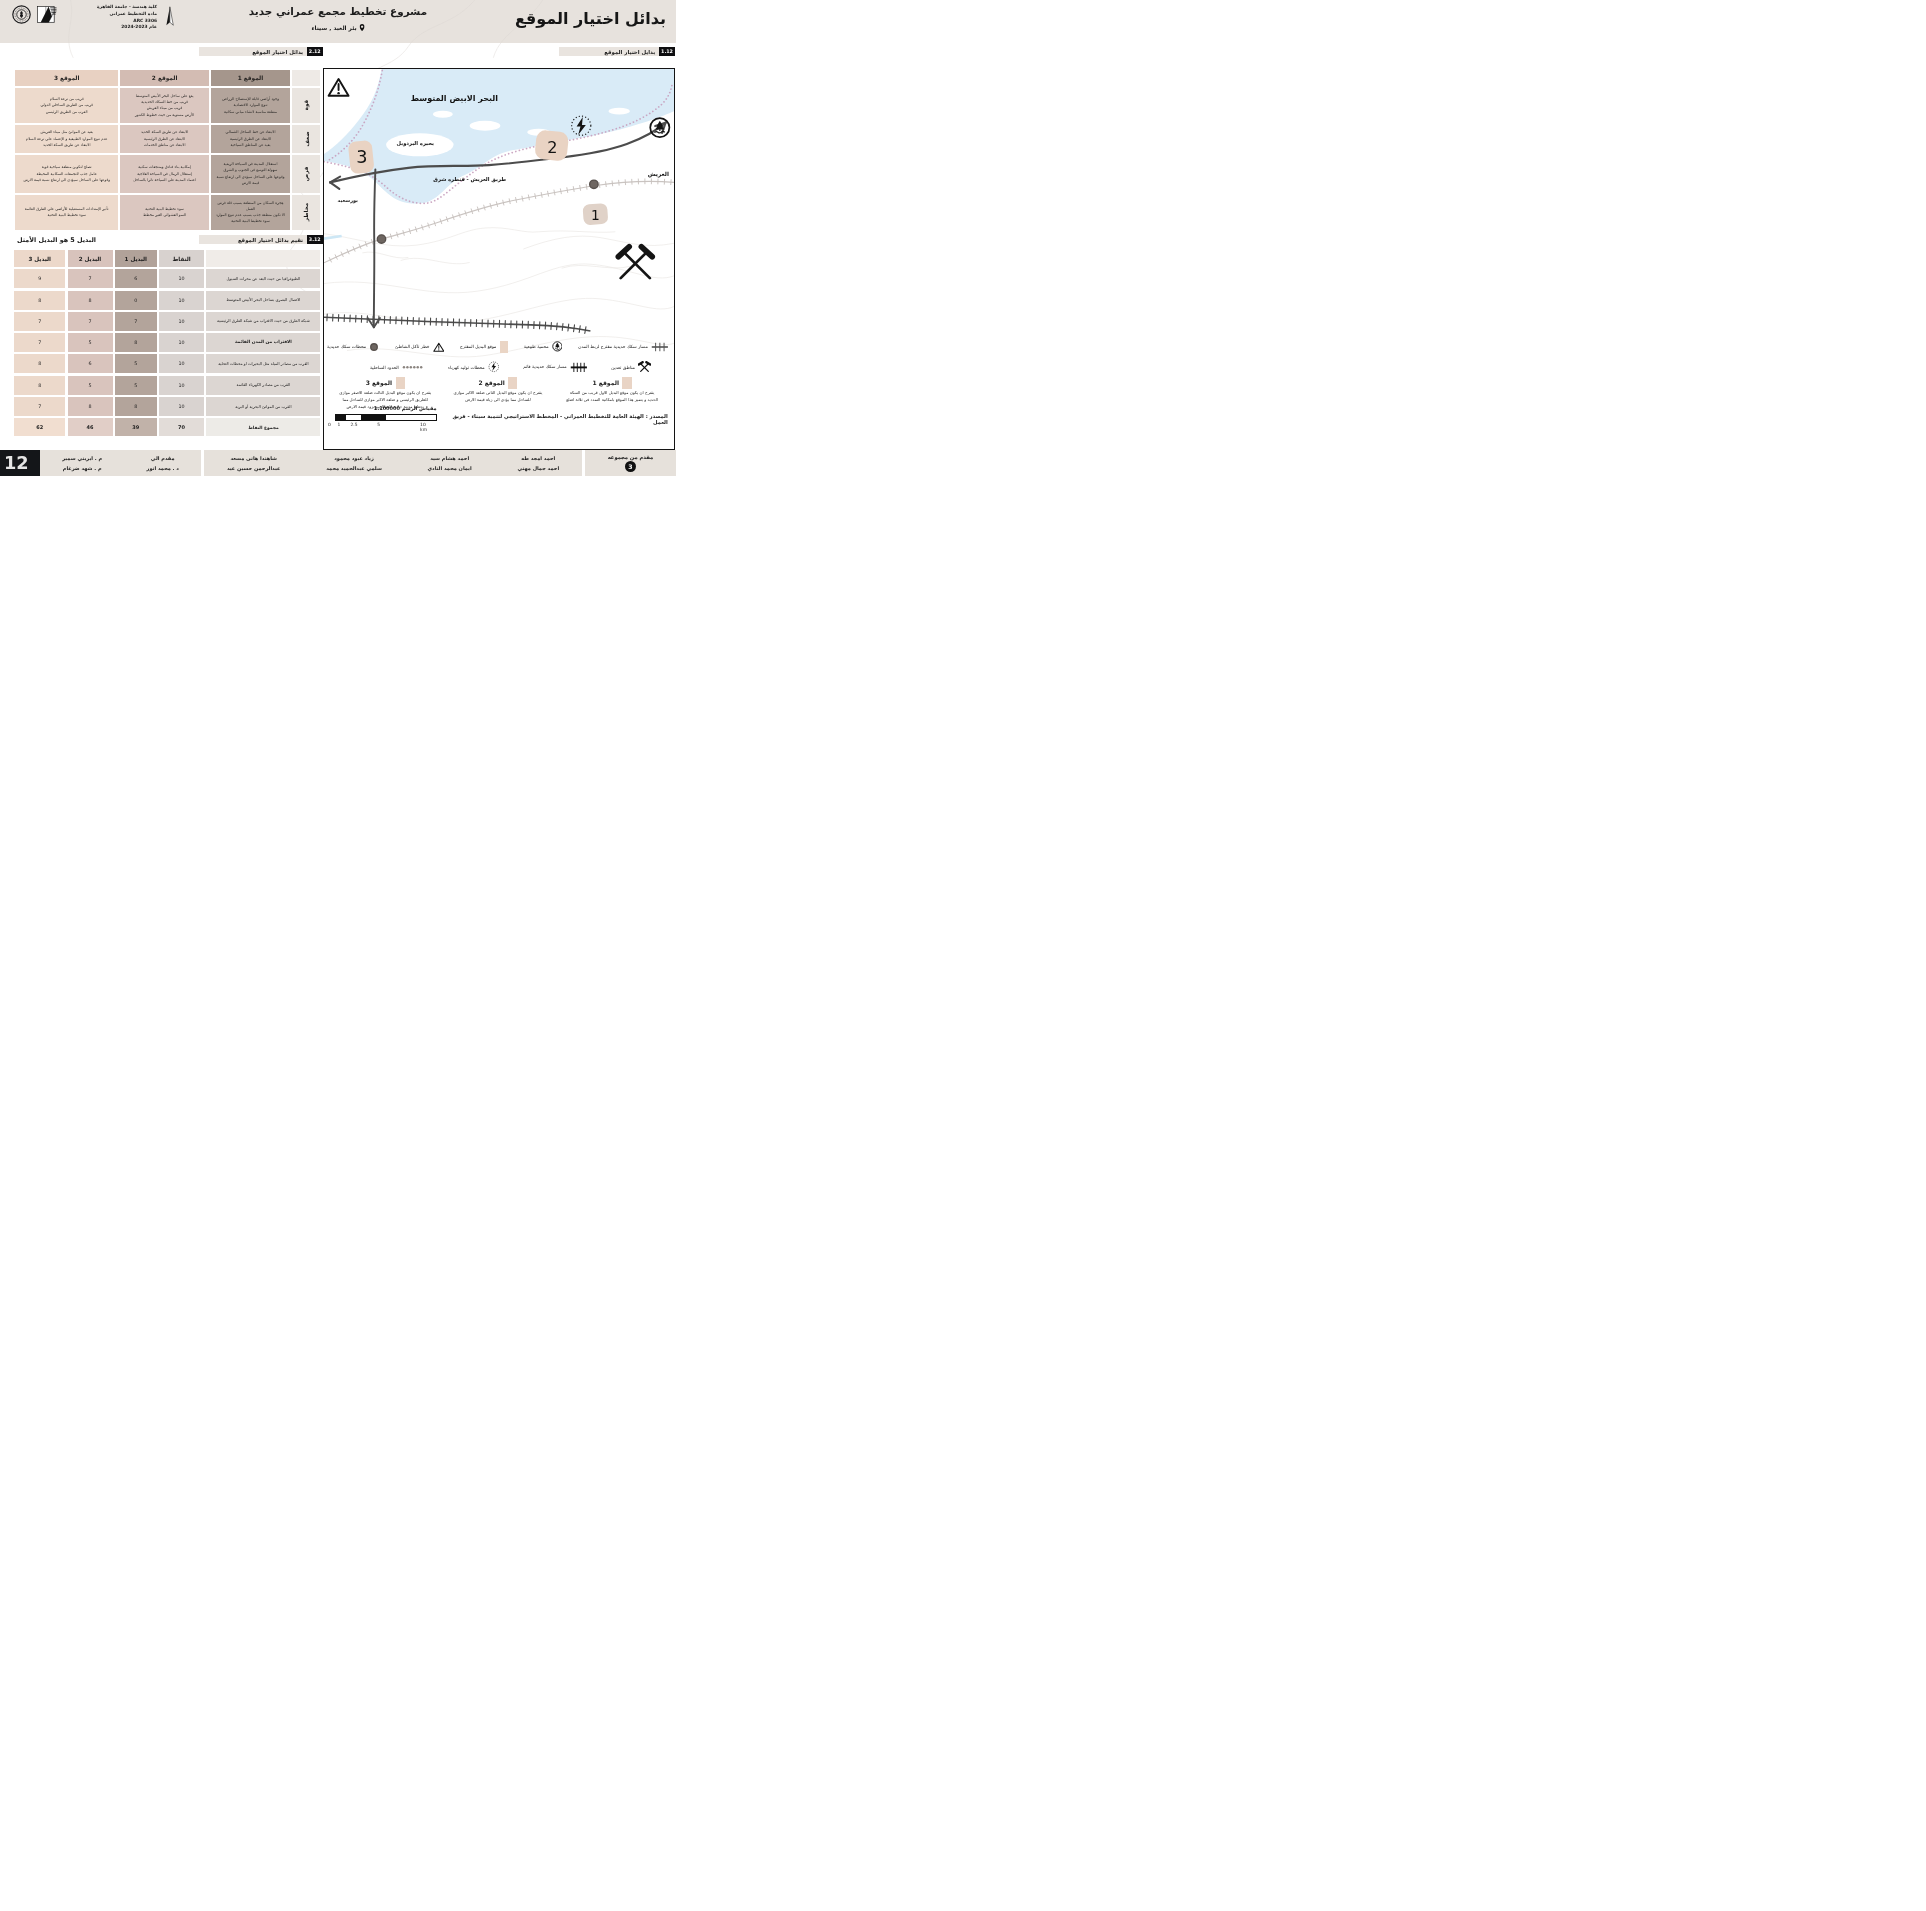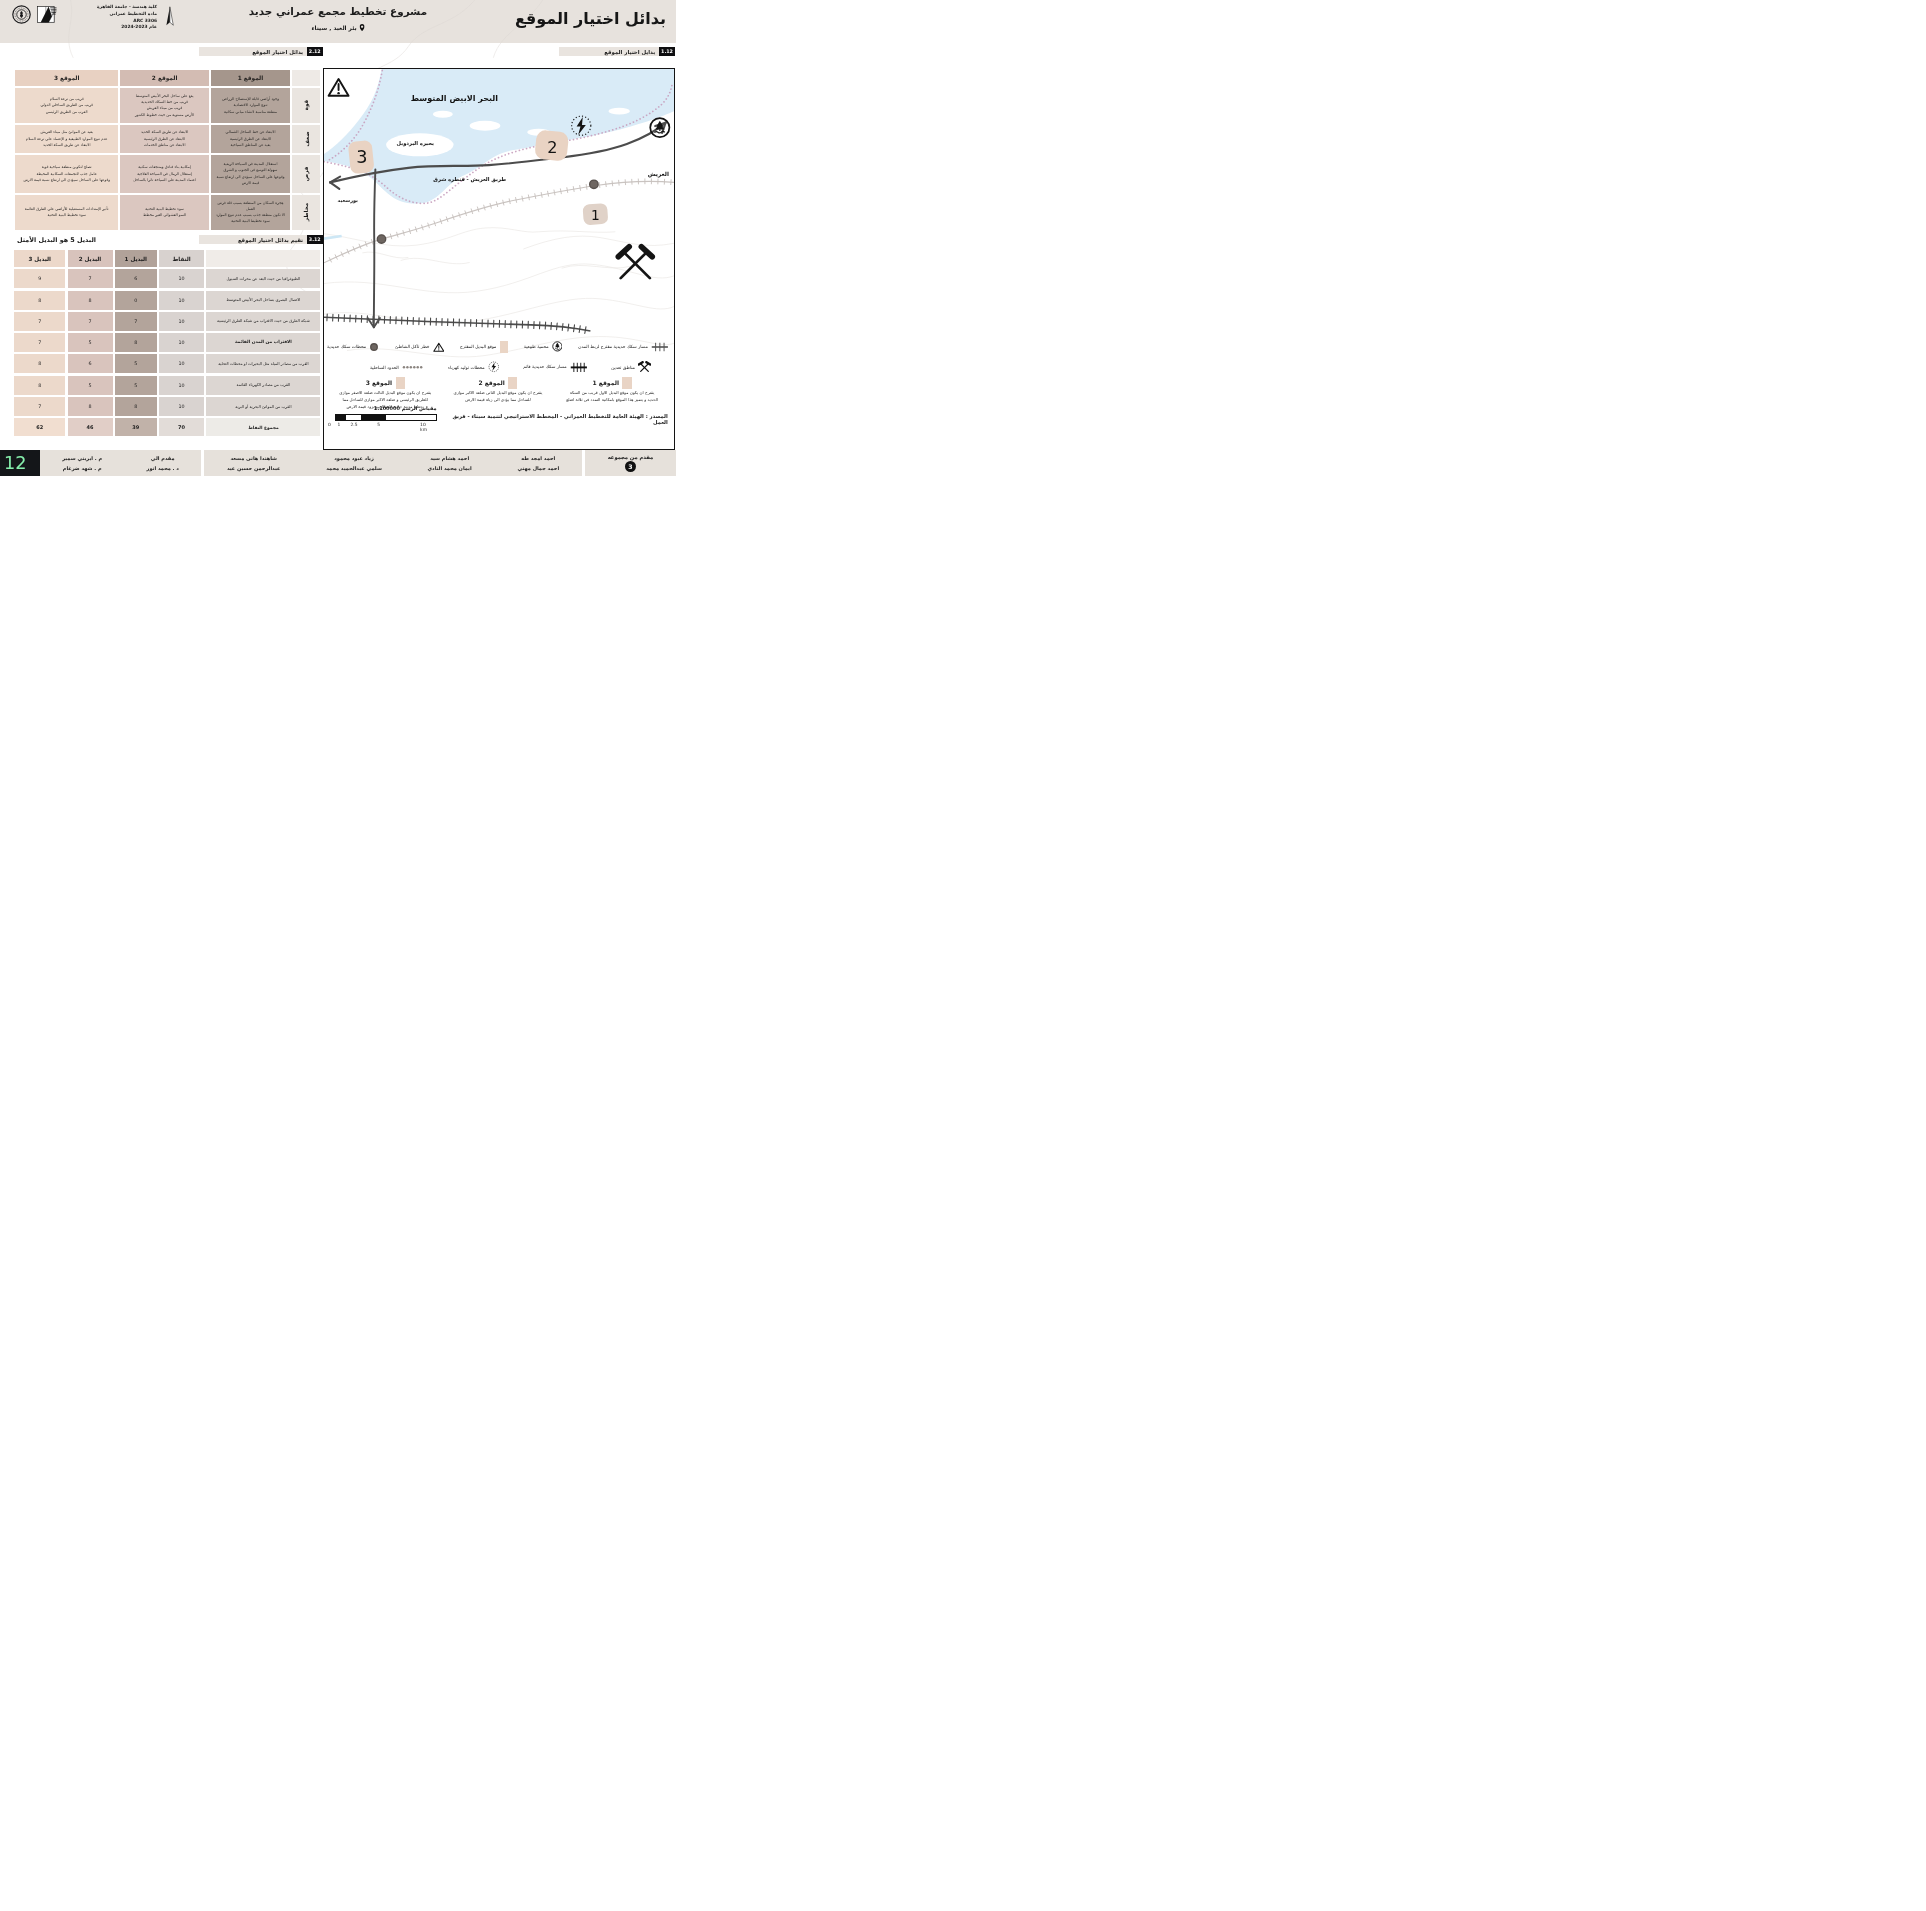--- a/index.html
+++ b/index.html
@@ -76,22 +76,22 @@
                font-size:5.2px;font-weight:bold;z-index:4;}
   .scalebox{position:absolute;left:4.6px;top:336px;width:108px;z-index:4;direction:rtl;}
   .scale-label{font-size:5px;font-weight:bold;text-align:right;direction:rtl;white-space:nowrap;}
   .scale-bar{direction:ltr;margin-top:3.1px;width:100px;height:5px;border:0.6px solid #111;display:flex;background:#fff;}
   .scale-bar span{display:block;height:100%;}
   .sb1{width:10px;background:#111;} .sb2{width:15px;background:#fff;} .sb3{width:25px;background:#111;} .sb4{width:50px;background:#fff;}
   .scale-ticks{direction:ltr;position:relative;height:6.2px;margin-top:1.2px;font-size:4.4px;}
   .scale-ticks span{position:absolute;transform:translateX(-50%);}
   
   .footer{position:absolute;top:450px;left:0;width:100%;height:26px;background:#fff;z-index:3;}
-  .f-page{position:absolute;left:0;top:0;width:40px;height:100%;background:#141619;color:#86efac;
-          font-size:17.7px;font-weight:normal;display:flex;align-items:center;padding-left:3.9px;box-sizing:border-box;}
+  .f-page{position:absolute;left:0;top:0;width:40px;height:100%;background:#141619;color:#e5e5e5;
+          font-size:17.7px;font-weight:bold;display:flex;align-items:center;padding-left:3.9px;box-sizing:border-box;}
   .f-block{position:absolute;top:0;height:100%;background:#e6e1db;}
   #fblockA{left:40px;width:161px;display:flex;direction:rtl;justify-content:space-around;align-items:center;}
   #fblockB{left:204px;width:378px;display:flex;direction:rtl;justify-content:space-around;align-items:center;}
   #fblockC{left:585px;width:91px;display:flex;flex-direction:column;align-items:center;justify-content:center;gap:1.2px;}
   .f-col{display:flex;flex-direction:column;align-items:center;gap:4.2px;font-size:5px;font-weight:bold;direction:rtl;}
   .group-circle{width:11.6px;height:11.6px;border-radius:50%;background:#101010;color:#fff;font-size:6.2px;font-weight:bold;
                 display:flex;align-items:center;justify-content:center;}
   .g-label{font-size:5.2px;font-weight:bold;direction:rtl;}
 </style>
 </head>

